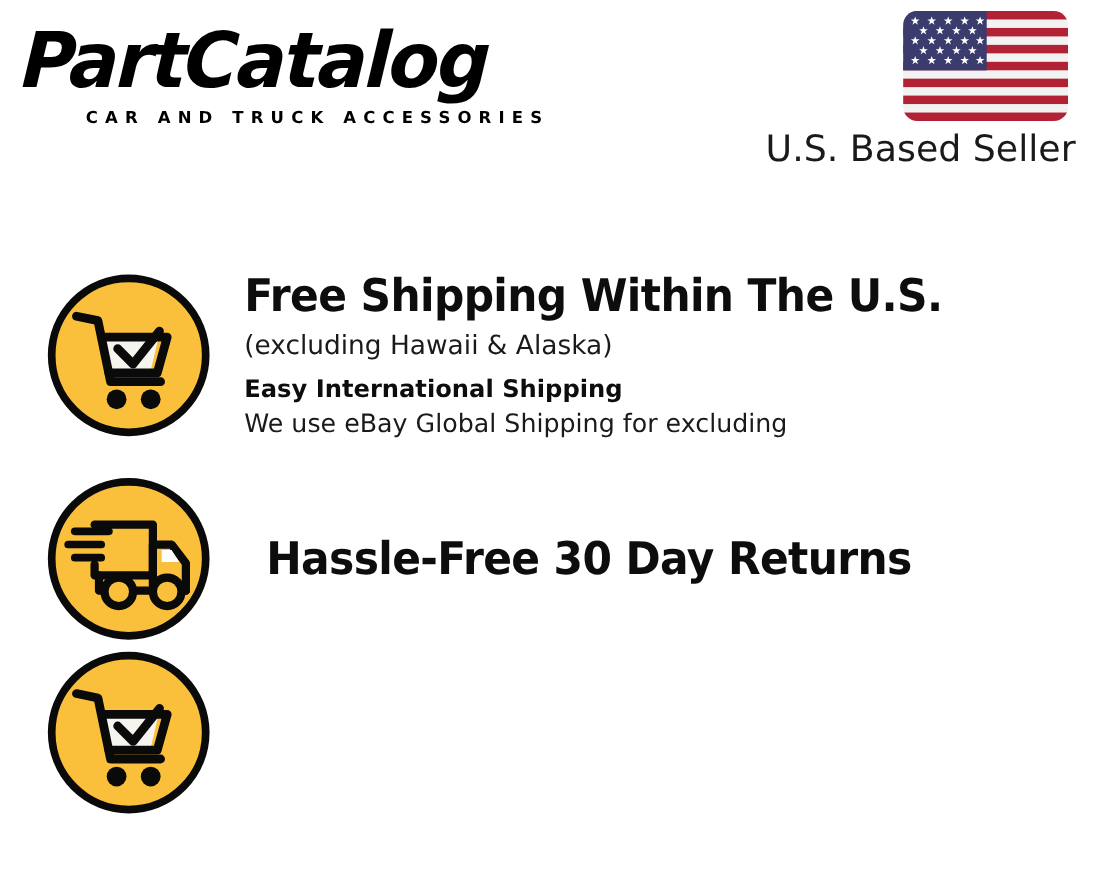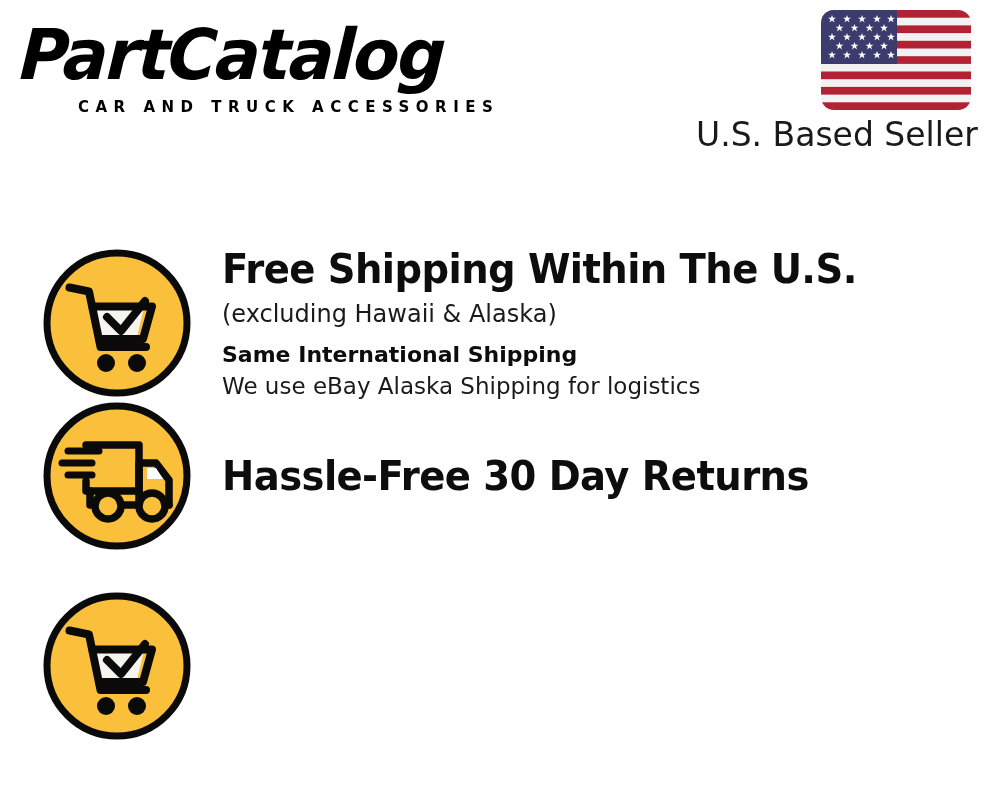--- a/index.html
+++ b/index.html
@@ -88,21 +88,21 @@
     width: 1000px;
   }
   .feature-row {
     position: absolute;
     left: 0;
     width: 1000px;
     display: flex;
     align-items: center;
   }
   #feature-row-0 { top: 18px;  height: 150px; }
-  #feature-row-1 { top: 172px; height: 148px; }
+  #feature-row-1 { top: 204px; height: 148px; gap: 20px; }
   #feature-row-2 { top: 362px; height: 148px; }
 
   .feature-icon {
     flex: 0 0 auto;
     margin-left: 42px;
     width: 150px;
     height: 150px;
   }
   .feature-text {
     flex: 1 1 auto;
@@ -220,22 +220,22 @@
       <polygon points="47,55 103,55 95,89 56,89" fill="#F6F4EF"></polygon>
       <path d="M27.5,39.5 L47,43.5 L58.5,99 L104,99" fill="none" stroke="#0A0A0A" stroke-width="8" stroke-linecap="round" stroke-linejoin="round"></path>
       <path d="M50.5,58.5 L110,58.5 L101,91 L57,91" fill="none" stroke="#0A0A0A" stroke-width="8" stroke-linecap="round" stroke-linejoin="round"></path>
       <path d="M65,69 L79,83 L103,53" fill="none" stroke="#0A0A0A" stroke-width="8" stroke-linecap="round" stroke-linejoin="round"></path>
       <circle cx="64" cy="115" r="9" fill="#0A0A0A"></circle>
       <circle cx="95" cy="115" r="9" fill="#0A0A0A"></circle>
     </svg>
     <div class="feature-text">
       <div class="feature-heading">Free Shipping Within The U.S.</div>
       <div class="feature-note">(excluding Hawaii &amp; Alaska)</div>
-      <div class="feature-subheading">Same International Shipping</div>
-      <div class="feature-subnote">We use eBay Alaska Shipping for logistics</div>
+      <div class="feature-subheading">Easy International Shipping</div>
+      <div class="feature-subnote">We use eBay Global Shipping for excluding</div>
     </div>
   </div>
 
   <div class="feature-row" id="feature-row-1">
     <svg class="feature-icon" viewBox="0 0 150 150">
       <circle cx="75" cy="75" r="70" fill="#FBC03B" stroke="#0A0A0A" stroke-width="7"></circle>
 
       <line x1="26" y1="50" x2="57" y2="50" stroke="#0A0A0A" stroke-width="7" stroke-linecap="round"></line>
       <line x1="20" y1="62" x2="50" y2="62" stroke="#0A0A0A" stroke-width="7" stroke-linecap="round"></line>
       <line x1="26" y1="74" x2="50" y2="74" stroke="#0A0A0A" stroke-width="7" stroke-linecap="round"></line>

